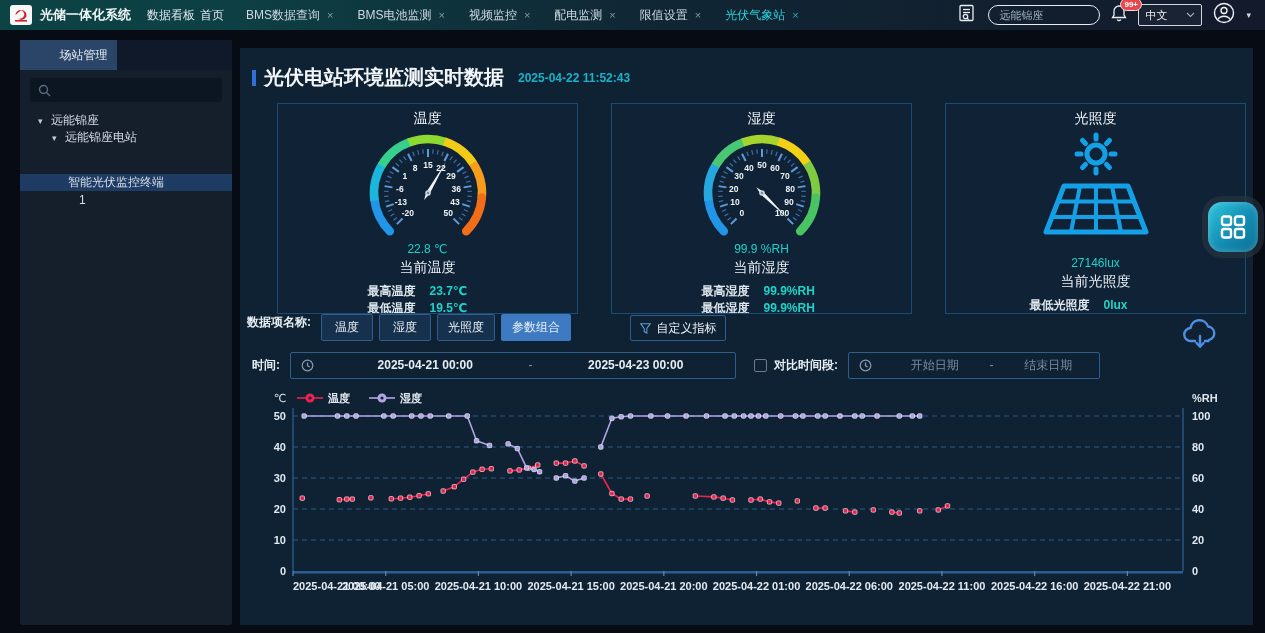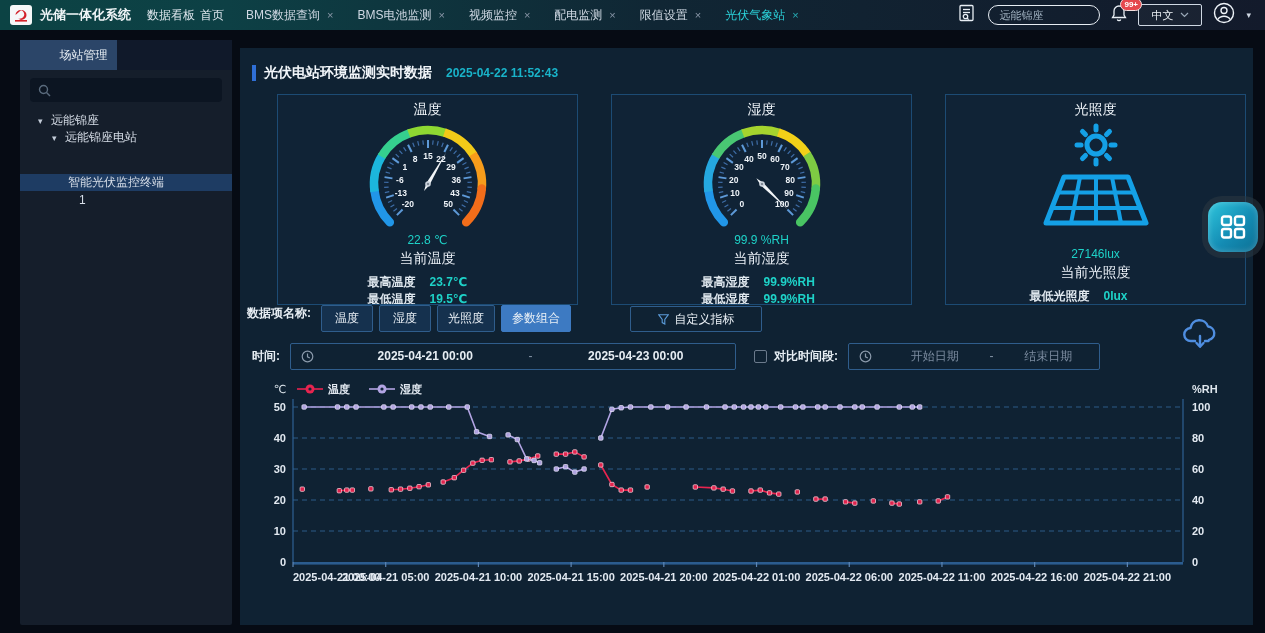--- a/index.html
+++ b/index.html
@@ -21,60 +21,60 @@
   .nav-tab{display:flex;align-items:center;gap:7px;font-size:12px;color:#cfd8e3;white-space:nowrap;cursor:pointer;}
   .nav-tab .close{font-size:11px;color:#8a97a8;}
   .nav-tab.active{color:var(--accent);}
   .nav-tab.active .close{color:var(--accent);opacity:.8;}
   .nav-right{margin-left:auto;display:flex;align-items:center;gap:11px;padding-right:14px;}
   .search-pill{width:112px;height:20px;border:1px solid #e7edf3;border-radius:10px;display:flex;align-items:center;padding-left:10px;}
   .search-pill span{font-size:11px;color:#9fb0bf;}
   .bell-wrap{position:relative;}
   .badge{position:absolute;top:-6px;left:9px;background:var(--badge);color:#fff;font-size:8px;font-weight:bold;
     border-radius:7px;padding:1px 3px;line-height:9px;border:1px solid #f2dede;}
-  .lang-select{width:64px;height:22px;border:1px solid #cfd8e3;border-radius:2px;display:flex;align-items:center;justify-content:space-between;padding:0 12px;background:rgba(255,255,255,0.03);cursor:pointer;}
+  .lang-select{width:64px;height:22px;border:1px solid #cfd8e3;border-radius:2px;display:flex;align-items:center;justify-content:space-between;padding:0 6px;background:rgba(255,255,255,0.03);cursor:pointer;}
   .lang-select .lang{font-size:11px;color:#f0f4f8;}
   .caret{font-size:9px;color:#cfd8e3;cursor:pointer;}
 
   
   .sidebar{position:absolute;left:20px;top:40px;width:212px;bottom:8px;background:#151e2b;border-radius:2px;z-index:2;}
   .side-tabrow{height:30px;background:#10192a;display:flex;}
   .side-tab{width:97px;height:30px;background:#2b4568;color:#eaf0f6;font-size:12px;display:flex;align-items:center;justify-content:center;cursor:pointer;padding-left:30px;}
   .side-search{margin:8px 10px;height:24px;background:#0c1522;border-radius:4px;display:flex;align-items:center;padding-left:8px;cursor:text;}
   .tree{margin-top:10px;font-size:12px;}
   .tree-row{height:17px;display:flex;align-items:center;color:#d7dee8;cursor:pointer;white-space:nowrap;}
   .tree-row.sel{background:#1e3c63;}
   .tree-caret{font-size:9px;color:#c3ccd8;margin-right:5px;width:8px;display:inline-block;}
 
   
   .main{position:absolute;left:240px;top:48px;width:1013px;bottom:8px;background:#0f2233;z-index:1;}
   .title-row{display:flex;align-items:center;padding:16px 0 0 12px;}
   .title-bar{width:4px;height:16px;background:#2f6fd6;margin-right:8px;}
-  .page-title{font-size:14px;font-weight:bold;color:#f2f6fa;}
+  .page-title{font-size:20px;font-weight:bold;color:#f2f6fa;}
   .timestamp{font-size:12px;font-weight:bold;color:#19b3c9;margin-left:14px;}
 
   .cards{display:flex;gap:33px;padding-left:37px;margin-top:12px;}
   .card{width:301px;height:211px;border:1px solid var(--card-border);background:rgba(18,40,62,0.25);overflow:hidden;}
   .card-title{text-align:center;font-size:14px;color:#eef3f8;margin-top:6px;}
   .gauge-mount{width:170px;height:118px;margin:2px auto 0;}
   .gauge-value{text-align:center;font-size:12px;font-weight:normal;color:var(--cyan);margin-top:-6px;}
   .gauge-current{text-align:center;font-size:14px;color:#e8eef5;margin-top:3px;}
   .stats{margin-top:6px;}
   .stat-row{display:flex;justify-content:center;gap:14px;font-size:12px;line-height:17px;}
   .stat-label{color:#dfe7ee;font-weight:bold;}
   .stat-value{color:var(--cyan);font-weight:bold;min-width:58px;}
   .lux-icon{display:block;margin:4px auto 0;}
 
   
   .filter-row{display:flex;padding-left:7px;position:relative;height:28px;}
   .filter-label,.time-label,.compare-label{font-size:12px;font-weight:bold;color:#e6edf3;margin-right:10px;white-space:nowrap;}
   .seg-btn{min-width:52px;height:27px;margin-right:6px;background:#15314e;border:1px solid var(--ctl-border);
     color:#eaf0f6;font-size:12px;display:inline-flex;align-items:center;justify-content:center;padding:0 10px;cursor:pointer;border-radius:2px;}
   .seg-btn.active{background:var(--btn-active);border-color:var(--btn-active);}
-  .custom-btn{position:absolute;left:390px;top:1px;width:132px;height:26px;border:1px solid var(--ctl-border);border-radius:2px;
+  .custom-btn{position:absolute;left:390px;top:1px;width:96px;height:26px;border:1px solid var(--ctl-border);border-radius:2px;
     display:flex;align-items:center;justify-content:center;gap:6px;font-size:12px;color:#eaf0f6;cursor:pointer;}
   .cloud-dl{position:absolute;right:34px;top:268px;cursor:pointer;}
 
   .time-row{display:flex;align-items:center;margin-top:9px;padding-left:12px;height:28px;}
   .picker{height:27px;border:1px solid var(--ctl-border);border-radius:2px;display:flex;align-items:center;cursor:pointer;}
   .picker.range1{width:446px;}
   .picker.range2{width:252px;}
   .picker .clock{margin:0 12px 0 10px;}
   .picker .val{font-size:12px;font-weight:bold;color:#e6edf3;flex:1;text-align:center;}
   .picker .ph{font-size:12px;color:#7c8ca0;flex:1;text-align:center;}

